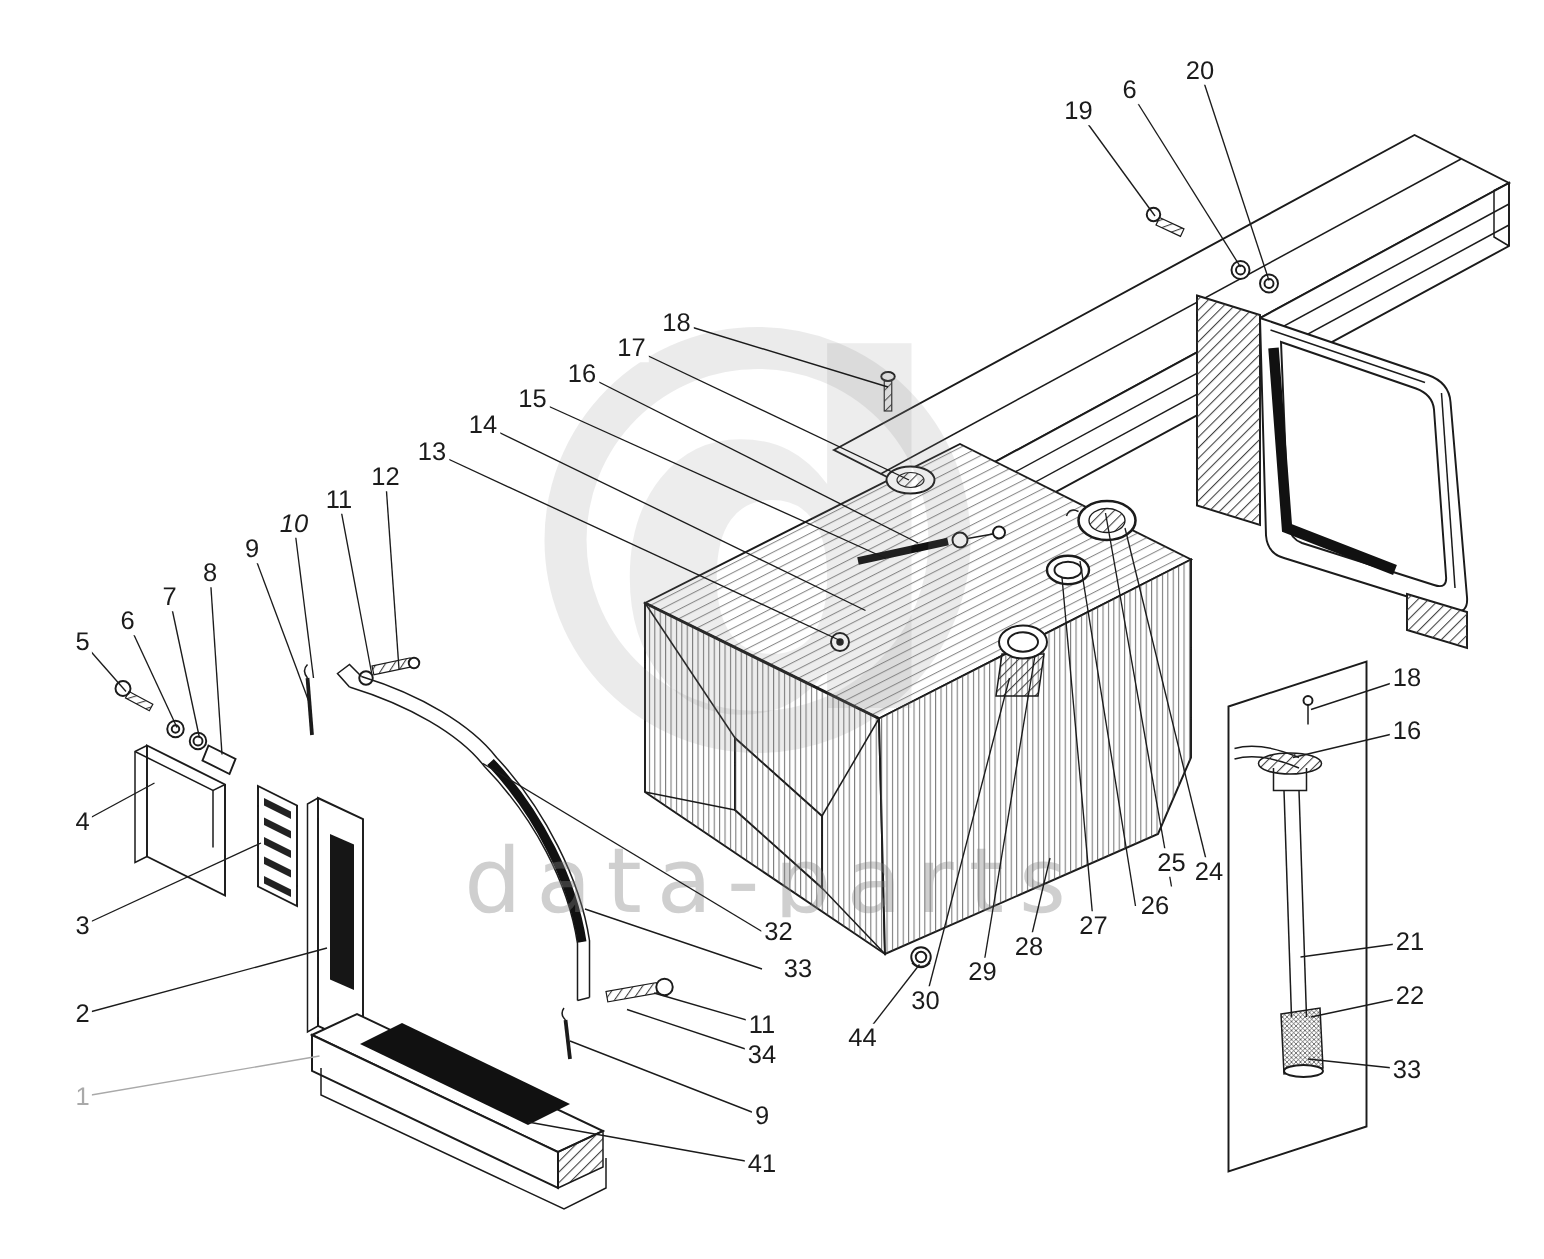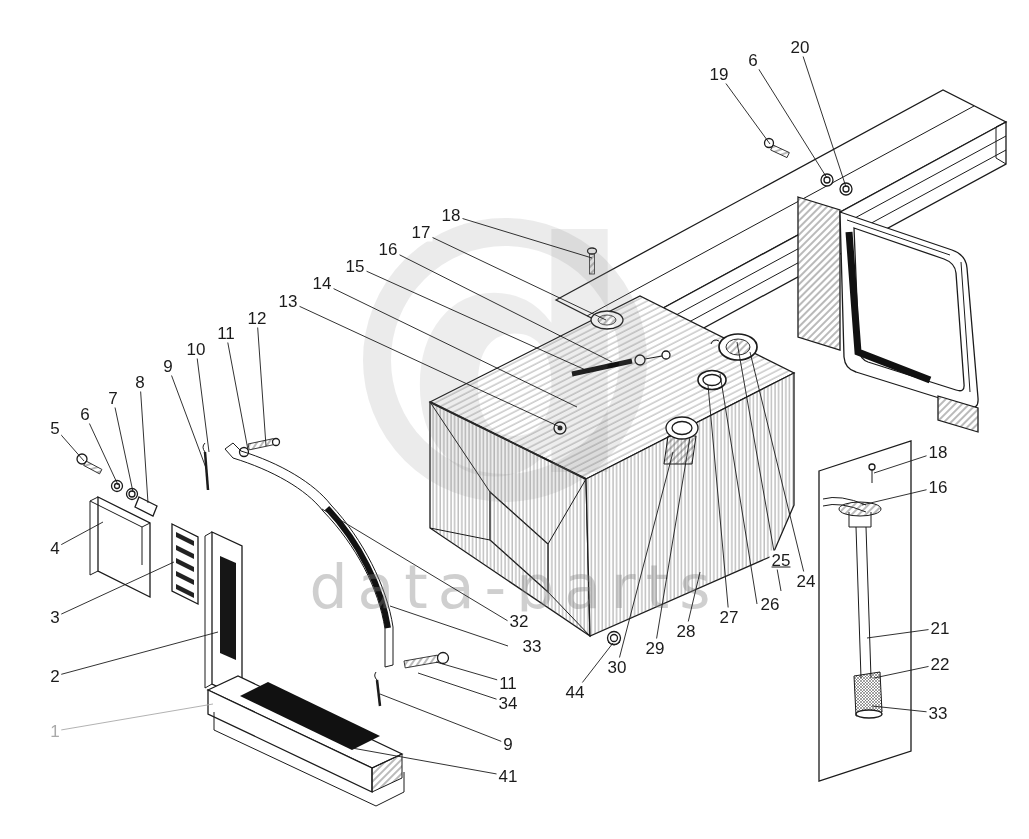--- a/index.html
+++ b/index.html
@@ -270,40 +270,40 @@
 
 <div id="callout-layer">
       <div class="callout" style="left: 451px; top: 215px;">18</div>
       <div class="callout" style="left: 421px; top: 232px;">17</div>
       <div class="callout" style="left: 388px; top: 249px;">16</div>
       <div class="callout" style="left: 355px; top: 266px;">15</div>
       <div class="callout" style="left: 322px; top: 283px;">14</div>
       <div class="callout" style="left: 288px; top: 301px;">13</div>
       <div class="callout" style="left: 257px; top: 318px;">12</div>
       <div class="callout" style="left: 226px; top: 333px;">11</div>
-      <div class="callout" style="left: 196px; top: 349px;">10</div>
+      <div class="callout" style="left: 196px; top: 349px; font-style: italic;">10</div>
       <div class="callout" style="left: 168px; top: 366px;">9</div>
       <div class="callout" style="left: 140px; top: 382px;">8</div>
       <div class="callout" style="left: 113px; top: 398px;">7</div>
       <div class="callout" style="left: 85px; top: 414px;">6</div>
       <div class="callout" style="left: 55px; top: 428px;">5</div>
       <div class="callout" style="left: 55px; top: 548px;">4</div>
       <div class="callout" style="left: 55px; top: 617px;">3</div>
       <div class="callout" style="left: 55px; top: 676px;">2</div>
       <div class="callout muted" style="left: 55px; top: 731px;">1</div>
       <div class="callout" style="left: 719px; top: 74px;">19</div>
       <div class="callout" style="left: 753px; top: 60px;">6</div>
       <div class="callout" style="left: 800px; top: 47px;">20</div>
       <div class="callout" style="left: 938px; top: 452px;">18</div>
       <div class="callout" style="left: 938px; top: 487px;">16</div>
       <div class="callout" style="left: 940px; top: 628px;">21</div>
       <div class="callout" style="left: 940px; top: 664px;">22</div>
       <div class="callout" style="left: 938px; top: 713px;">33</div>
       <div class="callout" style="left: 806px; top: 581px;">24</div>
-      <div class="callout" style="left: 781px; top: 560px; text-decoration: underline;">25</div>
+      <div class="callout" style="left: 781px; top: 575px;">25</div>
       <div class="callout" style="left: 770px; top: 604px;">26</div>
       <div class="callout" style="left: 729px; top: 617px;">27</div>
       <div class="callout" style="left: 686px; top: 631px;">28</div>
       <div class="callout" style="left: 655px; top: 648px; text-align: right;">29</div>
       <div class="callout" style="left: 617px; top: 667px;">30</div>
       <div class="callout" style="left: 575px; top: 692px;">44</div>
       <div class="callout" style="left: 508px; top: 621px; margin-left: 11px;">32</div>
       <div class="callout" style="left: 508px; top: 646px; margin-left: 24px;">33</div>
       <div class="callout" style="left: 508px; top: 683px;">11</div>
       <div class="callout" style="left: 508px; top: 703px;">34</div>

